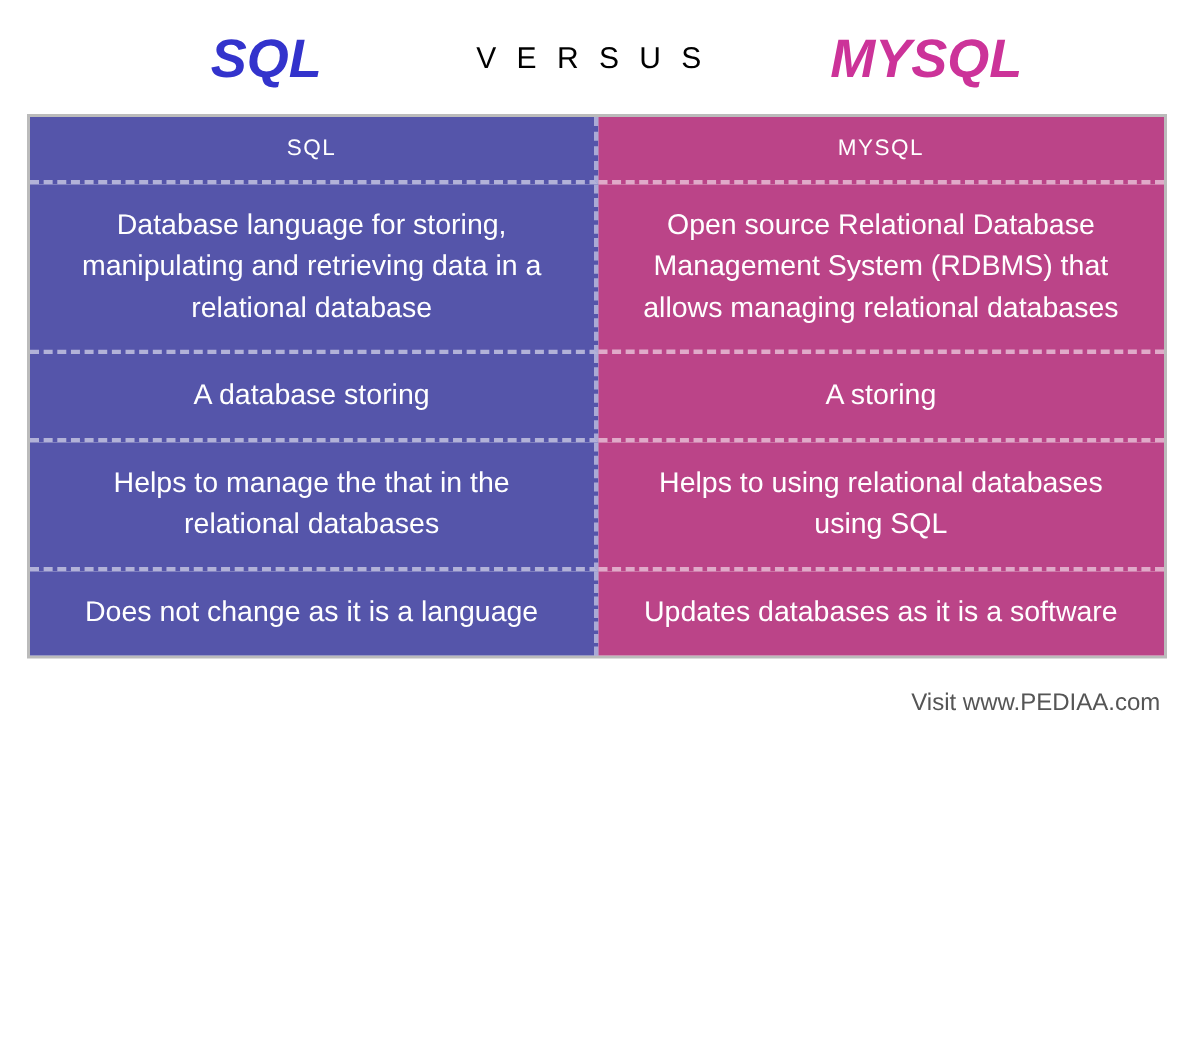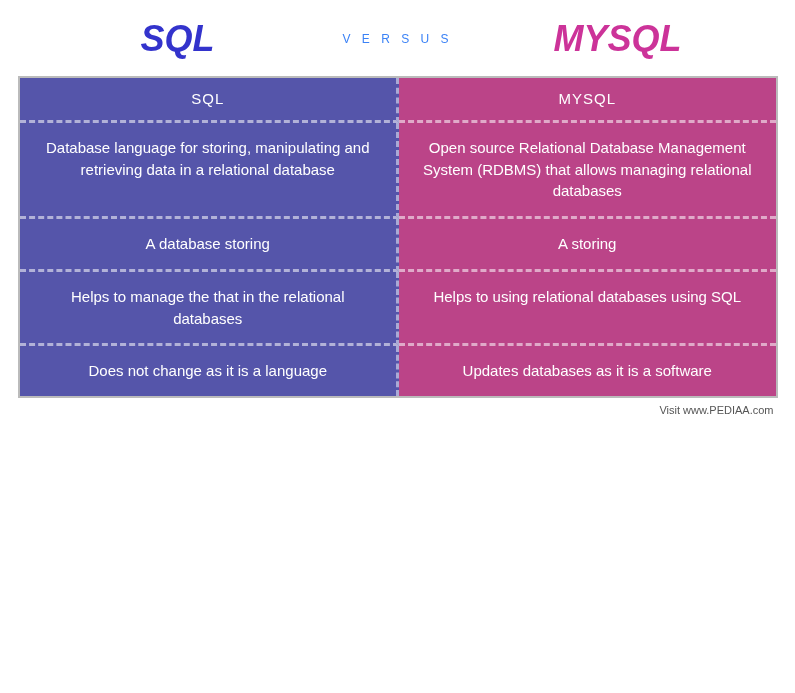--- a/index.html
+++ b/index.html
@@ -29,25 +29,25 @@
     .header-sql {
       color: #3333cc;
       font-size: 36px;
       font-weight: bold;
       font-style: italic;
       width: 280px;
       text-align: center;
     }
 
     .header-versus {
-      color: #3b82f6;
-      font-size: 12px;
+      color: #000000;
+      font-size: 20px;
       letter-spacing: 4px;
       width: 160px;
-      text-align: center;
+      text-align: left;
     }
 
     .header-mysql {
       color: #cc3399;
       font-size: 36px;
       font-weight: bold;
       font-style: italic;
       width: 280px;
       text-align: center;
     }
@@ -62,21 +62,21 @@
 
     .row {
       display: flex;
       width: 100%;
     }
 
     .cell {
       flex: 1;
       padding: 14px 18px;
       text-align: center;
-      font-size: 15px;
+      font-size: 19px;
       line-height: 1.45;
       color: #fff;
       position: relative;
     }
 
     .cell-sql {
       background: #5555aa;
     }
 
     .cell-mysql {
@@ -95,22 +95,23 @@
     }
 
     .row-title .cell {
       padding: 10px 18px;
     }
 
     .footer {
       width: 760px;
       text-align: right;
       padding: 6px 4px 0 0;
-      font-size: 11px;
+      font-size: 16px;
       color: #555;
+      margin-top: 15px;
     }
 
     
     .row:not(:last-child) .cell {
       border-bottom: 3px dashed rgba(255,255,255,0.55);
     }
   </style>
 </head>
 <body>
 

